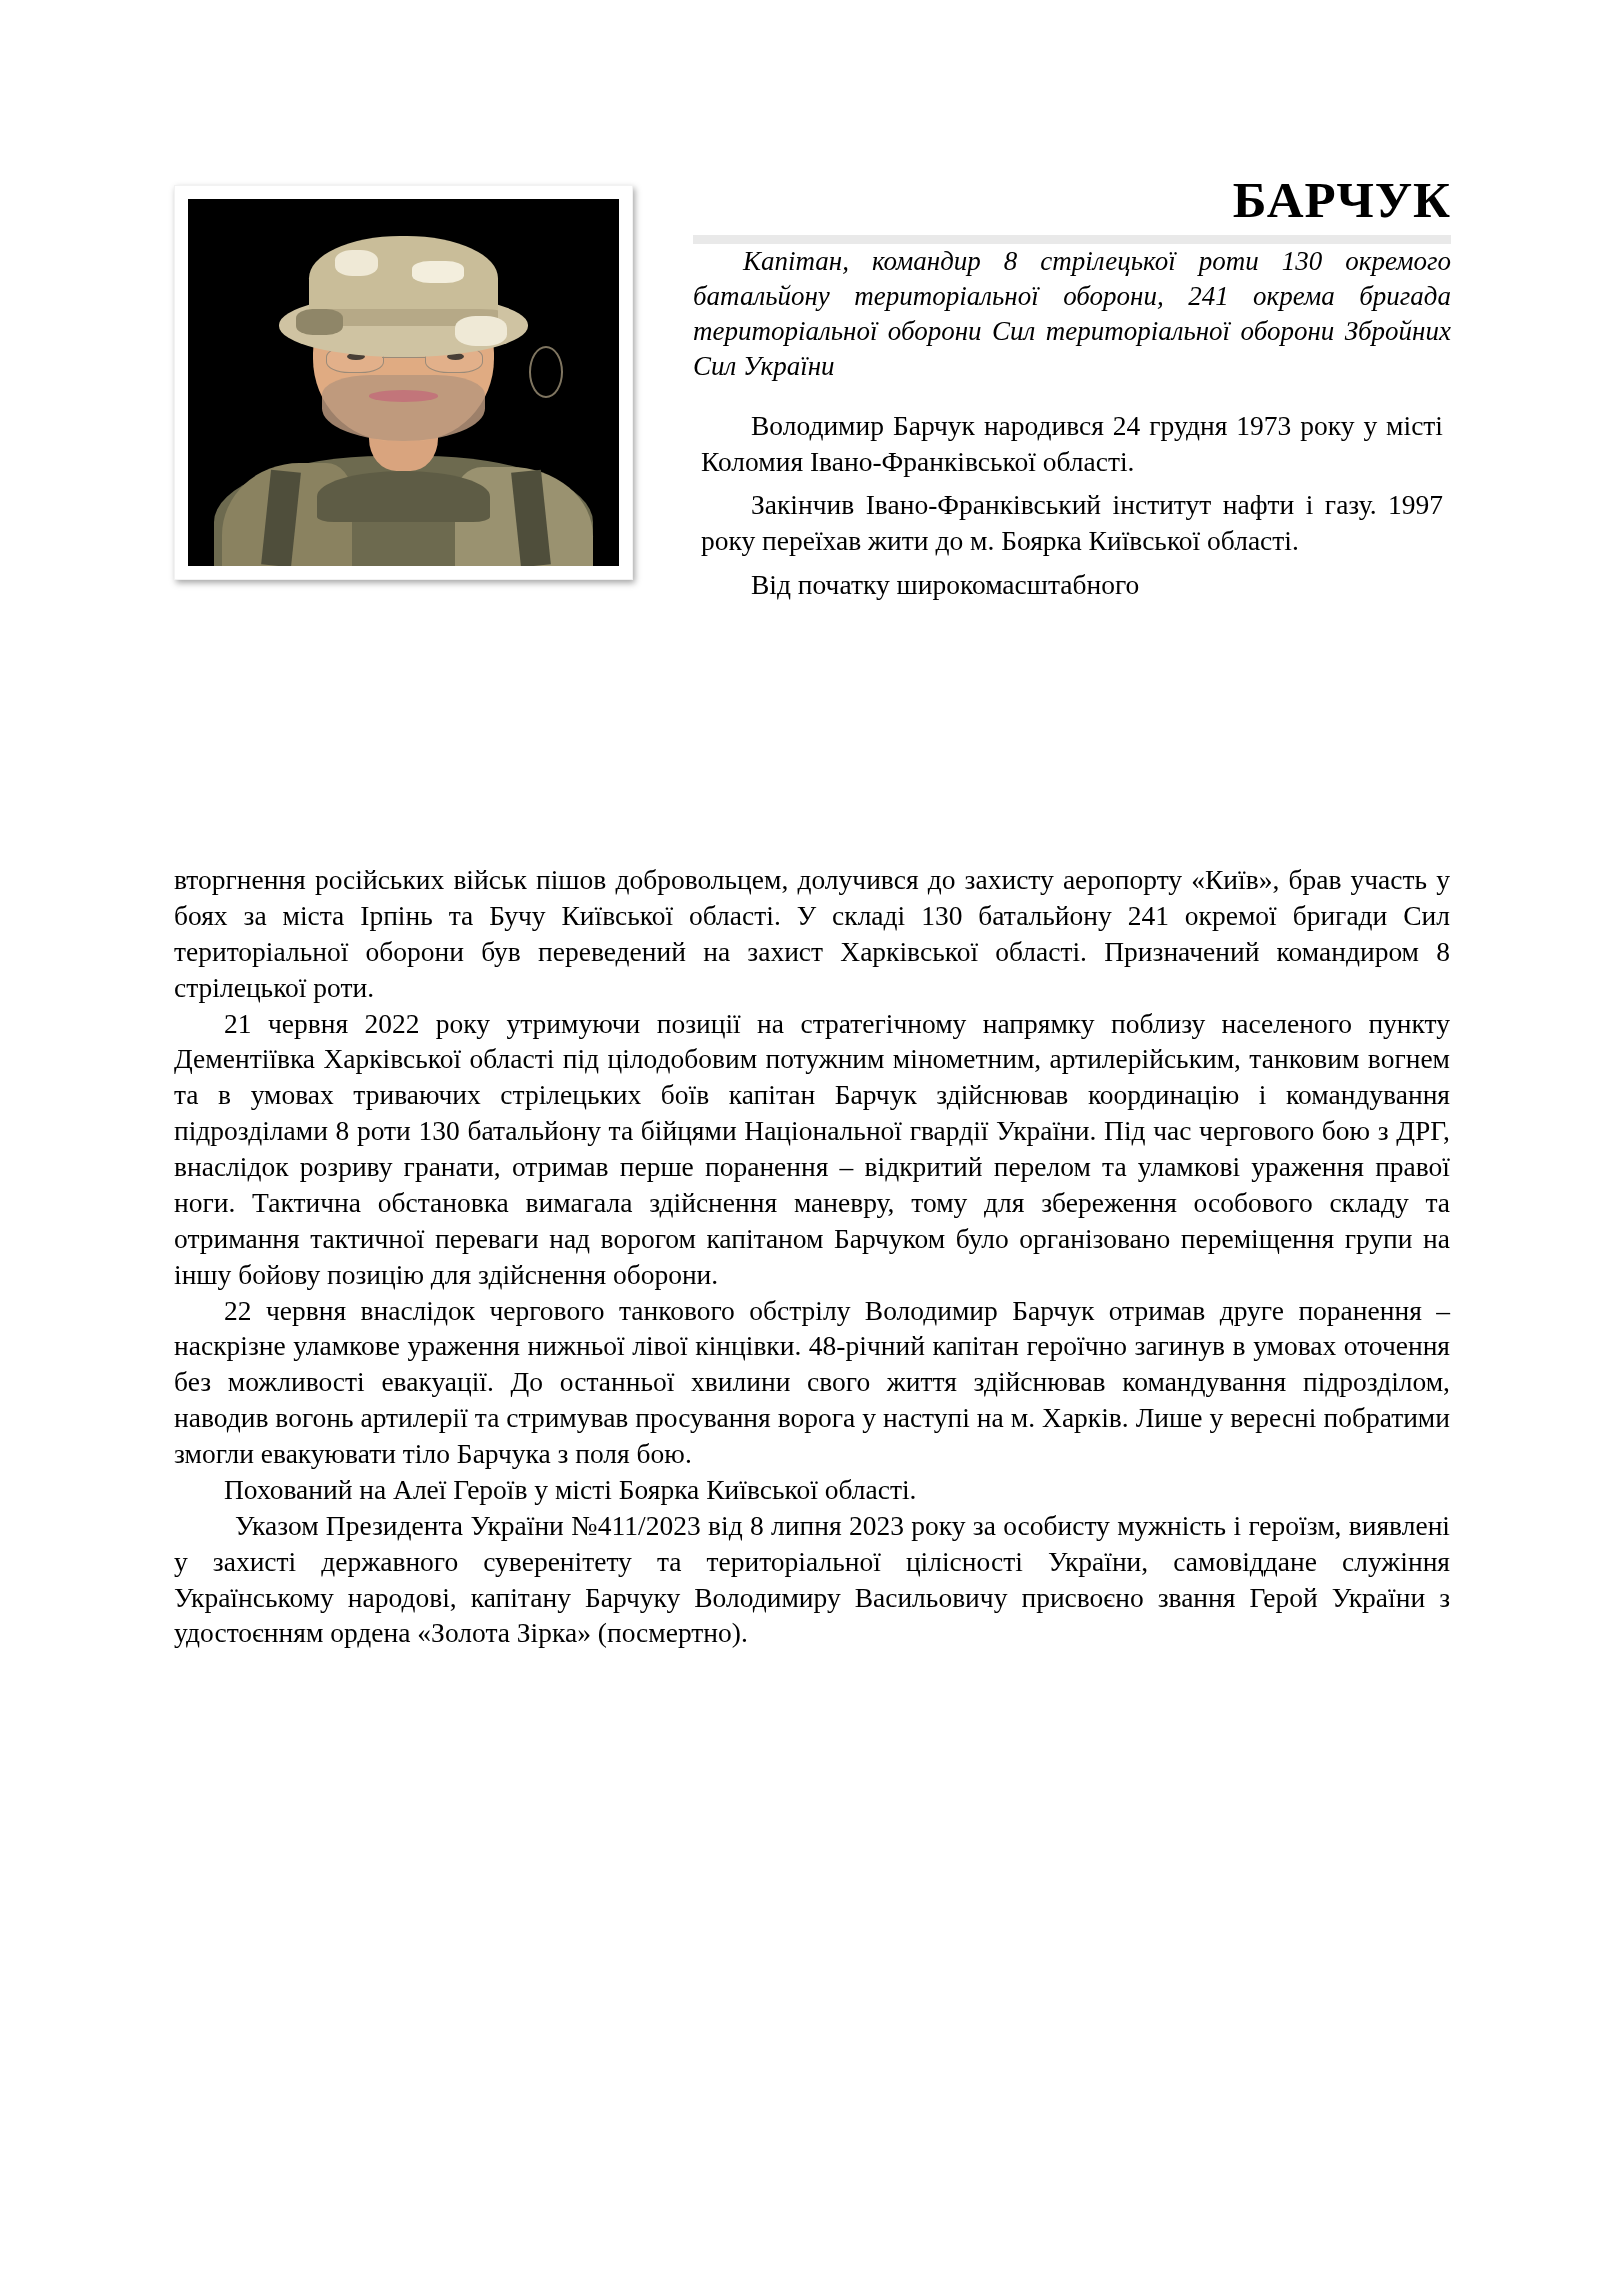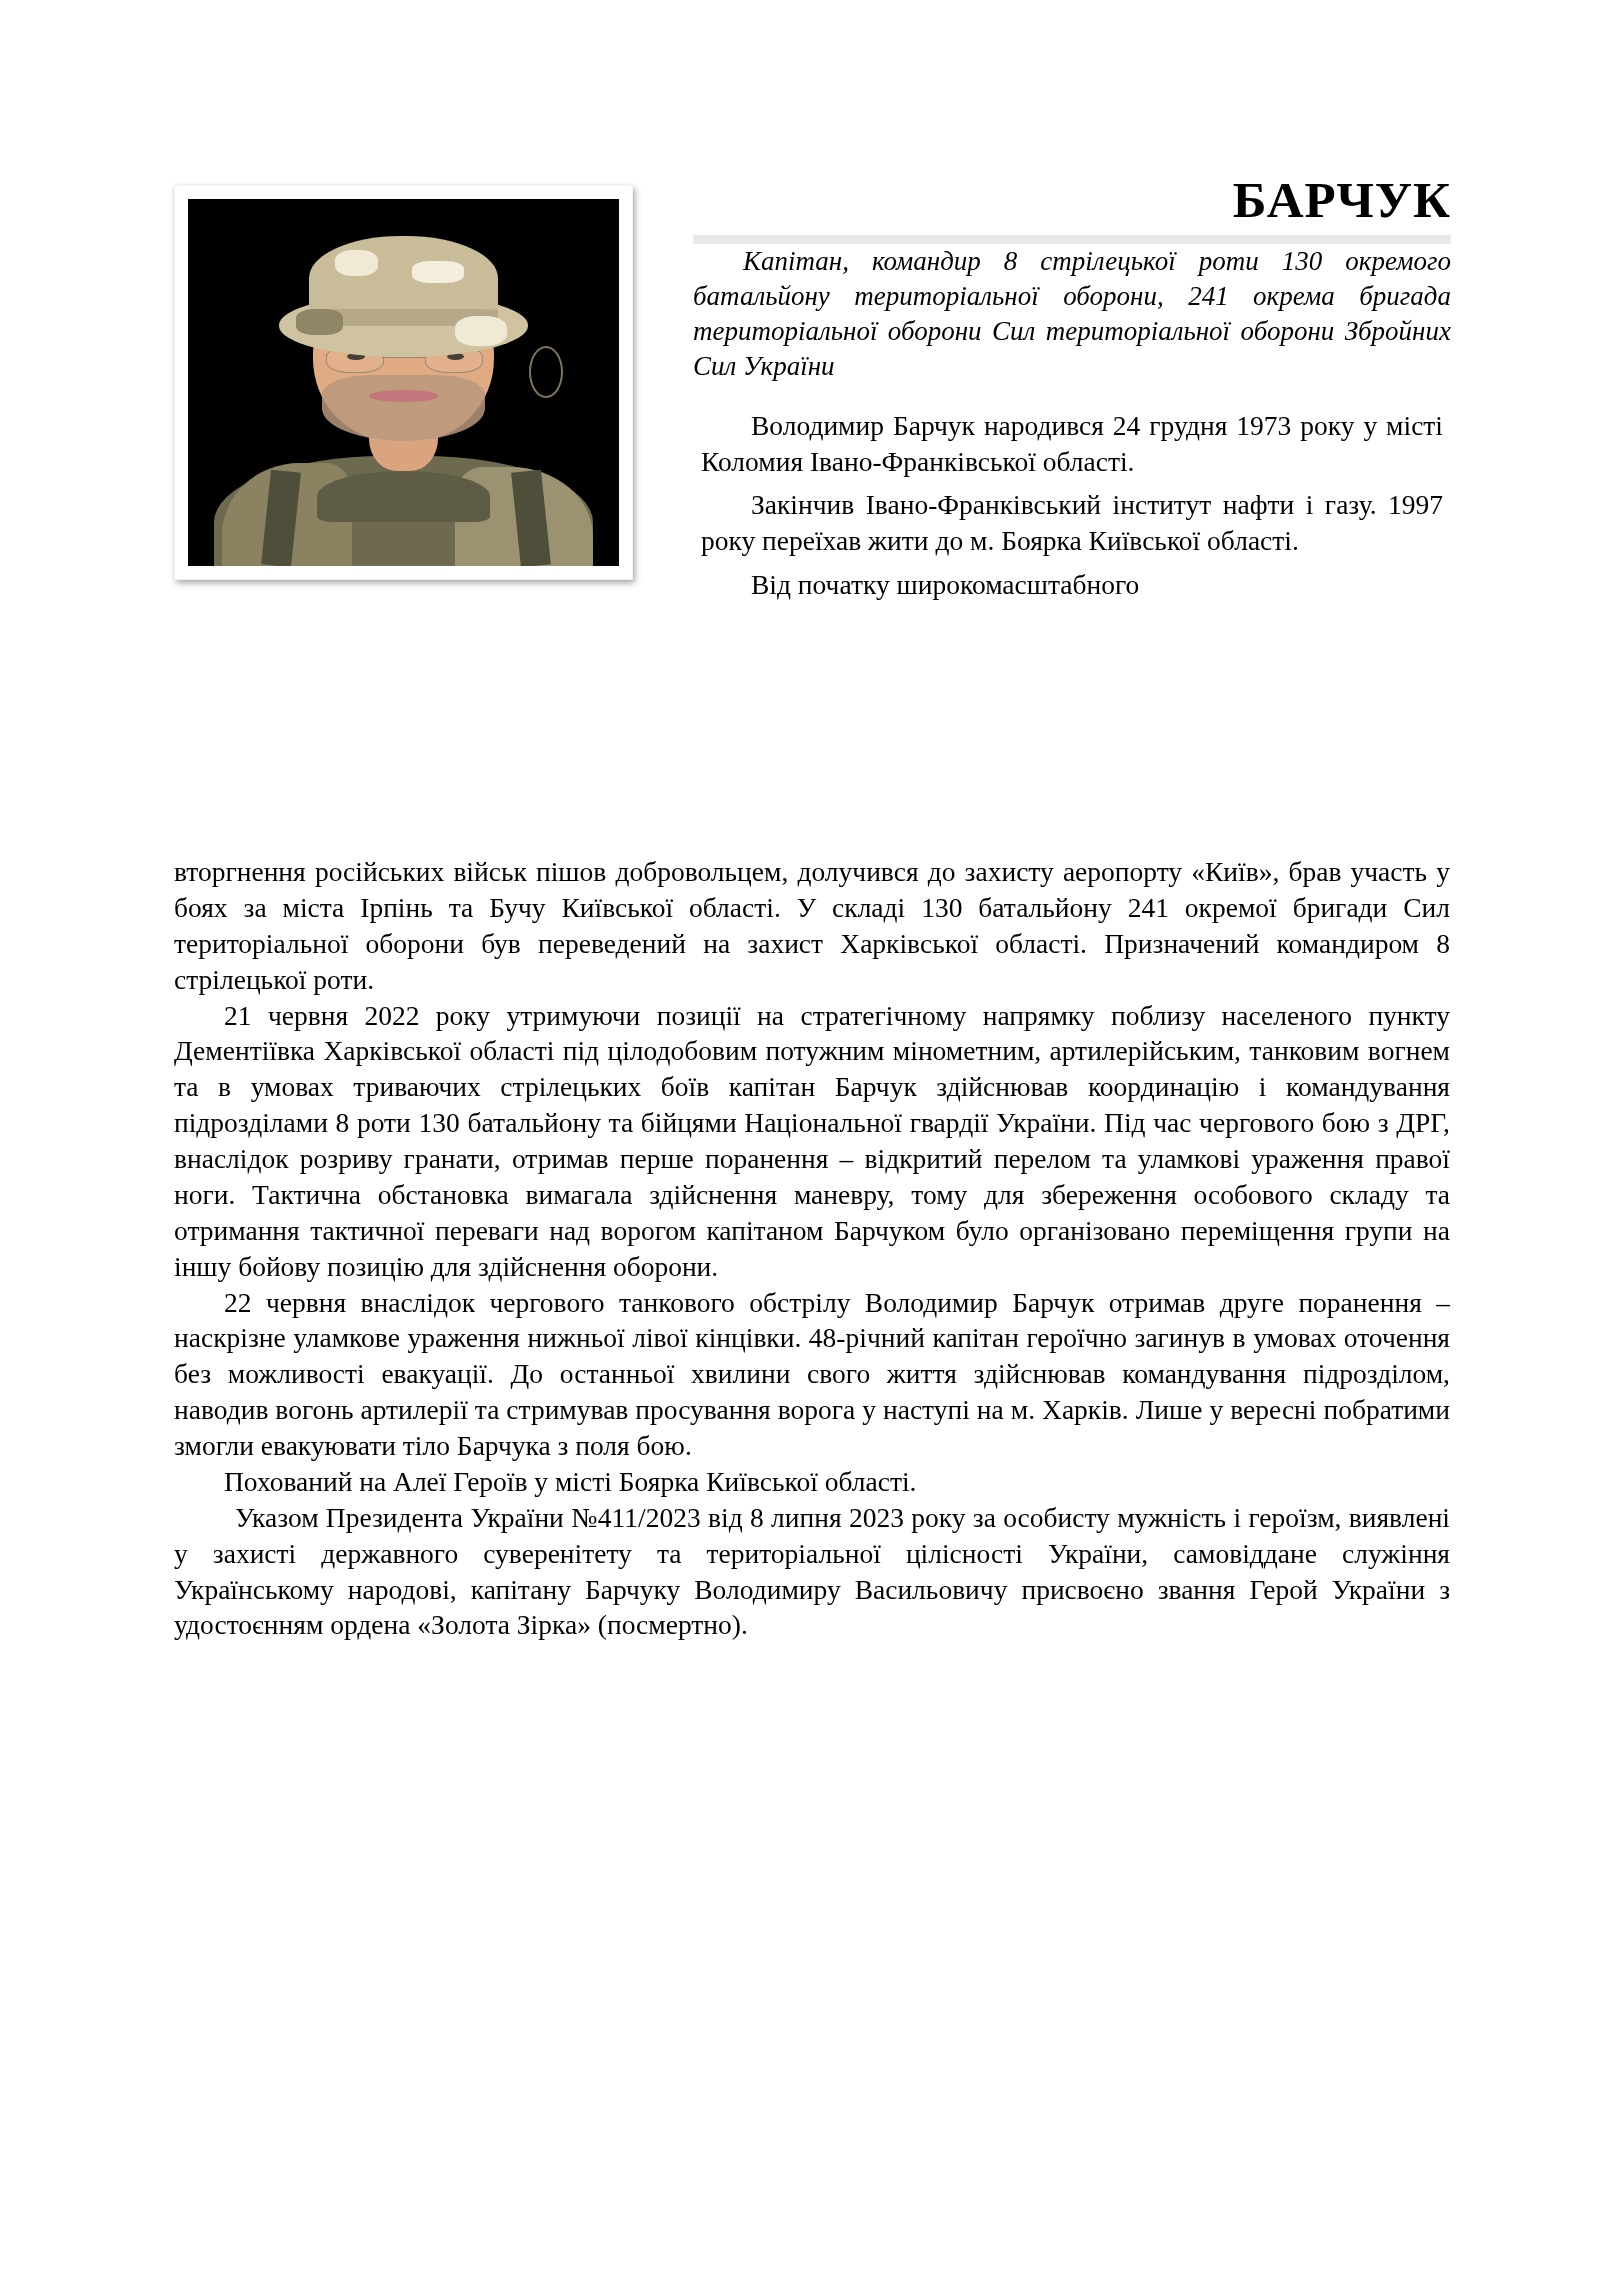--- a/index.html
+++ b/index.html
@@ -282,20 +282,21 @@
     font-size: 27.5px;
     line-height: 1.305;
     text-align: justify;
   }
   .body-text p {
     margin: 0;
     text-indent: 50px;
   }
   .body-text p.cont {
     text-indent: 0;
+    margin-top: 8px;
   }
   .body-text p.wide-indent {
     text-indent: 61px;
   }
   .body-text p:last-child {
     text-align: justify;
   }
 
   .page-number {
     position: absolute;

